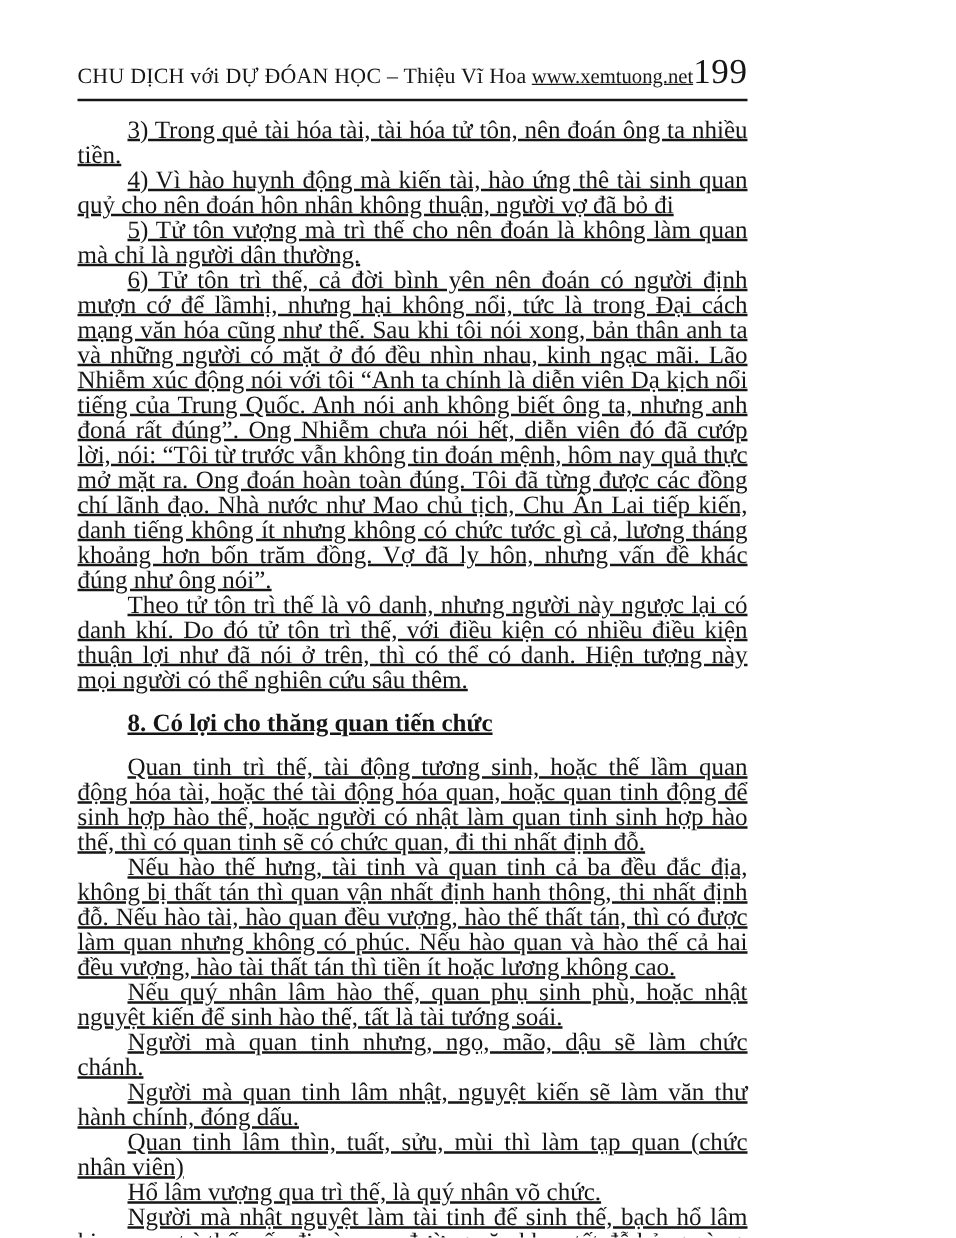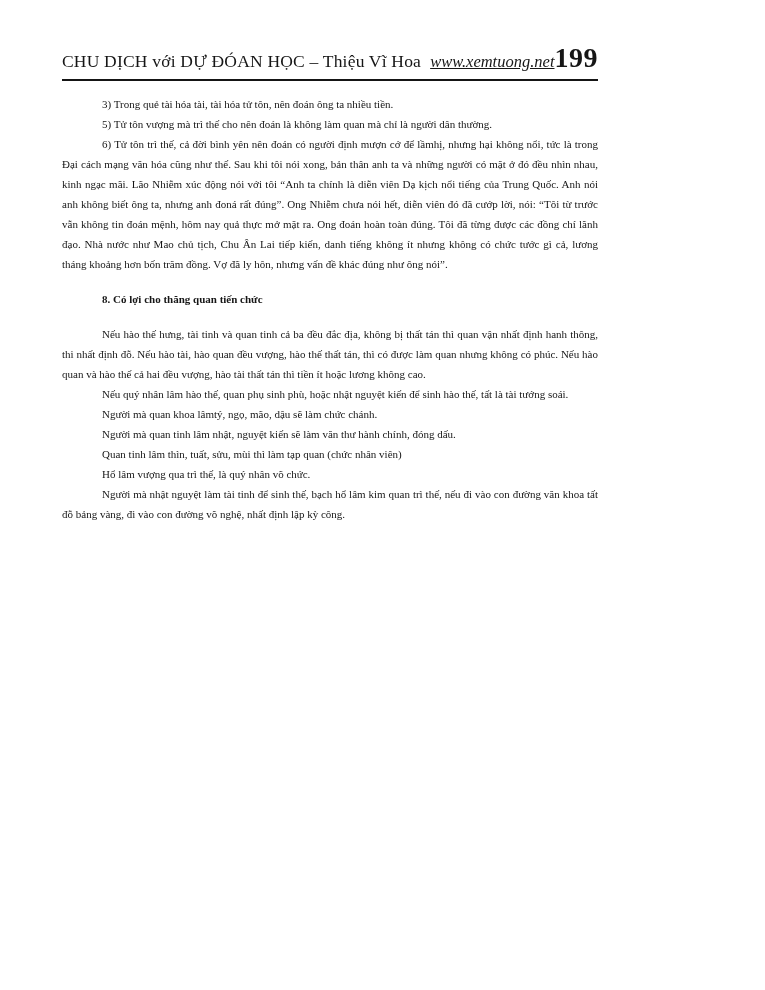--- a/index.html
+++ b/index.html
@@ -29,37 +29,37 @@
   .book-title {
     font-size: 17.5px;
     letter-spacing: 0.2px;
     white-space: nowrap;
   }
   .website {
     margin-left: auto;
     font-size: 16.5px;
     text-decoration: underline;
     white-space: nowrap;
-    font-style: italic;
   }
   .page-number {
     font-size: 28px;
-    font-weight: bold;
+    font-weight: normal;
     line-height: 1;
     letter-spacing: 0.5px;
   }
   .page-body {
     margin-top: 13px;
   }
   .page-body p {
     margin: 0;
-    font-size: 11px;
+    font-size: 20px;
     line-height: 20px;
     text-align: justify;
     text-indent: 40px;
+    text-decoration: underline;
   }
   .section-heading {
     font-size: 16.5px;
     font-weight: bold;
     margin: 0;
     padding: 15px 0 15px 0;
     text-indent: 40px;
     text-align: left;
   }
 </style>
@@ -69,27 +69,30 @@
 <div class="page">
 
   <div class="page-header">
     <span class="book-title">CHU DỊCH với DỰ ĐÓAN HỌC – Thiệu Vĩ Hoa</span>
     <span class="website">www.xemtuong.net</span>
     <span class="page-number">199</span>
   </div>
 
   <div class="page-body">
     <p>3) Trong quẻ tài hóa tài, tài hóa tử tôn, nên đoán ông ta nhiều tiền.</p>
+    <p>4) Vì hào huynh động mà kiến tài, hào ứng thê tài sinh quan quỷ cho nên đoán hôn nhân không thuận, người vợ đã bỏ đi</p>
     <p>5) Tử tôn vượng mà trì thế cho nên đoán là không làm quan mà chỉ là người dân thường.</p>
     <p>6) Tử tôn trì thế, cả đời bình yên nên đoán có người định mượn cớ để lầmhị, nhưng hại không nổi, tức là trong Đại cách mạng văn hóa cũng như thế. Sau khi tôi nói xong, bản thân anh ta và những người có mặt ở đó đều nhìn nhau, kinh ngạc mãi. Lão Nhiễm xúc động nói với tôi “Anh ta chính là diễn viên Dạ kịch nổi tiếng của Trung Quốc. Anh nói anh không biết ông ta, nhưng anh đoná rất đúng”. Ong Nhiễm chưa nói hết, diễn viên đó đã cướp lời, nói: “Tôi từ trước vẫn không tin đoán mệnh, hôm nay quả thực mở mặt ra. Ong đoán hoàn toàn đúng. Tôi đã từng được các đồng chí lãnh đạo. Nhà nước như Mao chủ tịch, Chu Ân Lai tiếp kiến, danh tiếng không ít nhưng không có chức tước gì cả, lương tháng khoảng hơn bốn trăm đồng. Vợ đã ly hôn, nhưng vấn đề khác đúng như ông nói”.</p>
+    <p>Theo tử tôn trì thế là vô danh, nhưng người này ngược lại có danh khí. Do đó tử tôn trì thế, với điều kiện có nhiều điều kiện thuận lợi như đã nói ở trên, thì có thể có danh. Hiện tượng này mọi người có thể nghiên cứu sâu thêm.</p>
 
     <p class="section-heading">8. Có lợi cho thăng quan tiến chức</p>
 
+    <p>Quan tinh trì thế, tài động tương sinh, hoặc thế lầm quan động hóa tài, hoặc thé tài động hóa quan, hoặc quan tinh động để sinh hợp hào thể, hoặc người có nhật làm quan tinh sinh hợp hào thế, thì có quan tinh sẽ có chức quan, đi thi nhất định đỗ.</p>
     <p>Nếu hào thế hưng, tài tinh và quan tinh cả ba đều đắc địa, không bị thất tán thì quan vận nhất định hanh thông, thi nhất định đỗ. Nếu hào tài, hào quan đều vượng, hào thế thất tán, thì có được làm quan nhưng không có phúc. Nếu hào quan và hào thế cả hai đều vượng, hào tài thất tán thì tiền ít hoặc lương không cao.</p>
     <p>Nếu quý nhân lâm hào thế, quan phụ sinh phù, hoặc nhật nguyệt kiến để sinh hào thế, tất là tài tướng soái.</p>
-    <p>Người mà quan khoa lâmtý, ngọ, mão, dậu sẽ làm chức chánh.</p>
+    <p>Người mà quan tinh nhưng, ngọ, mão, dậu sẽ làm chức chánh.</p>
     <p>Người mà quan tinh lâm nhật, nguyệt kiến sẽ làm văn thư hành chính, đóng dấu.</p>
     <p>Quan tinh lâm thìn, tuất, sửu, mùi thì làm tạp quan (chức nhân viên)</p>
     <p>Hổ lâm vượng qua trì thế, là quý nhân võ chức.</p>
     <p>Người mà nhật nguyệt làm tài tinh để sinh thế, bạch hổ lâm kim quan trì thế, nếu đi vào con đường văn khoa tất đỗ bảng vàng, đi vào con đường võ nghệ, nhất định lập kỳ công.</p>
   </div>
 
 </div>
 
 </body></html>

